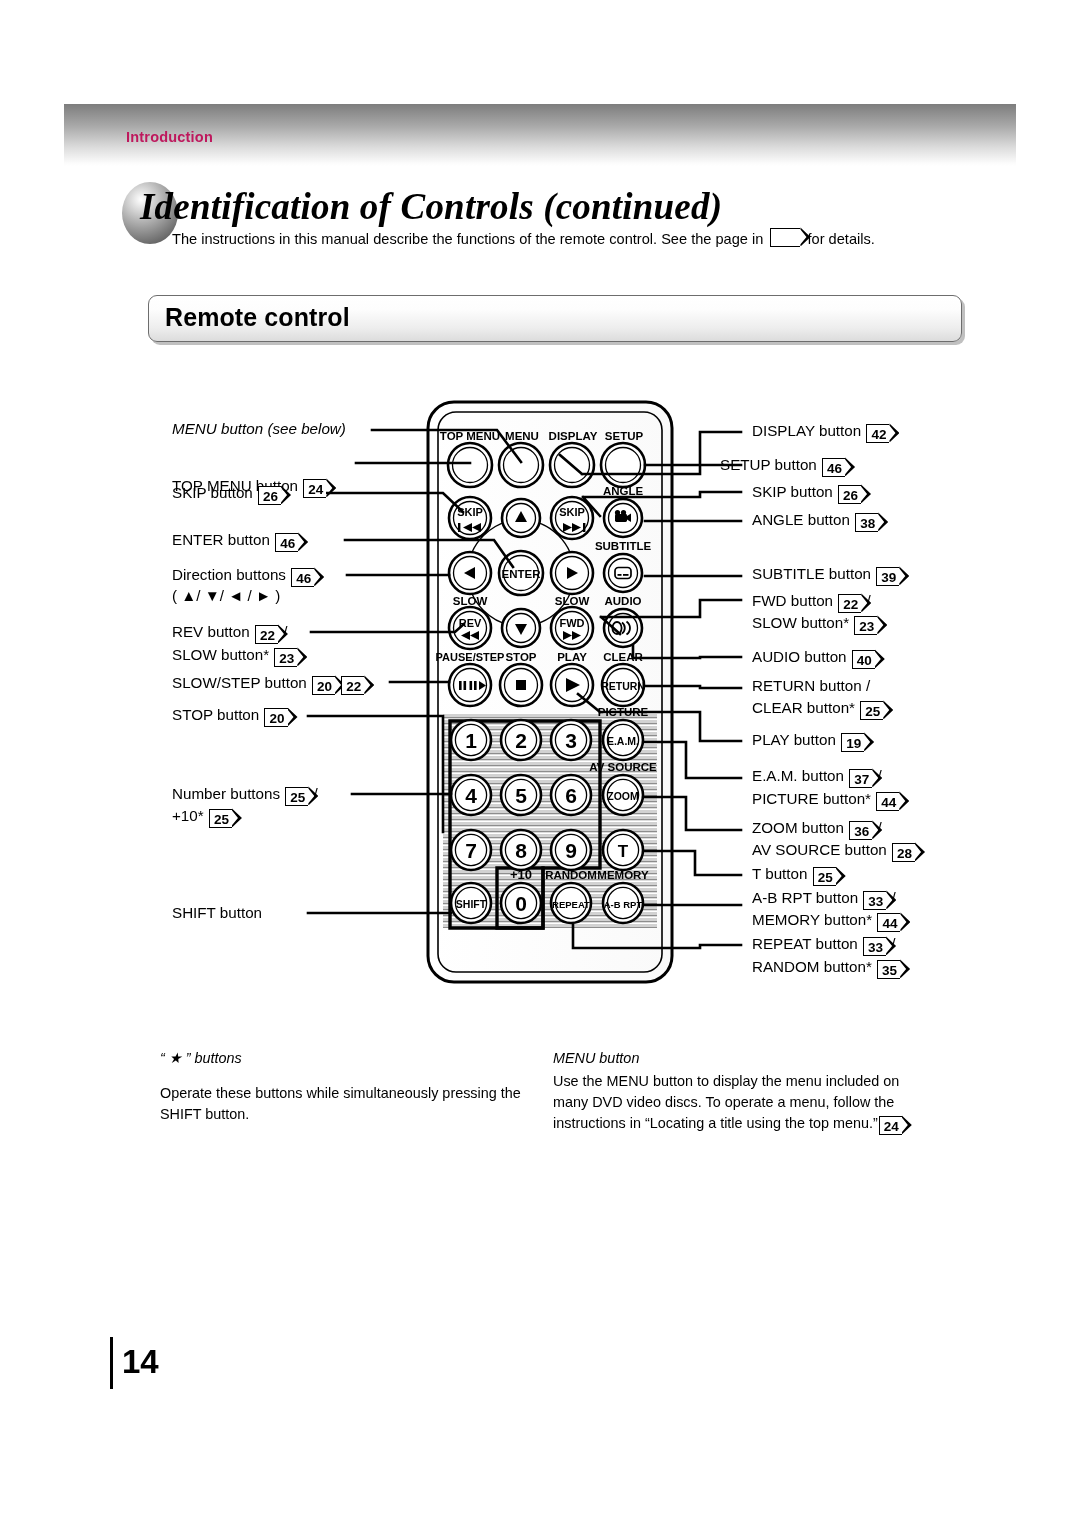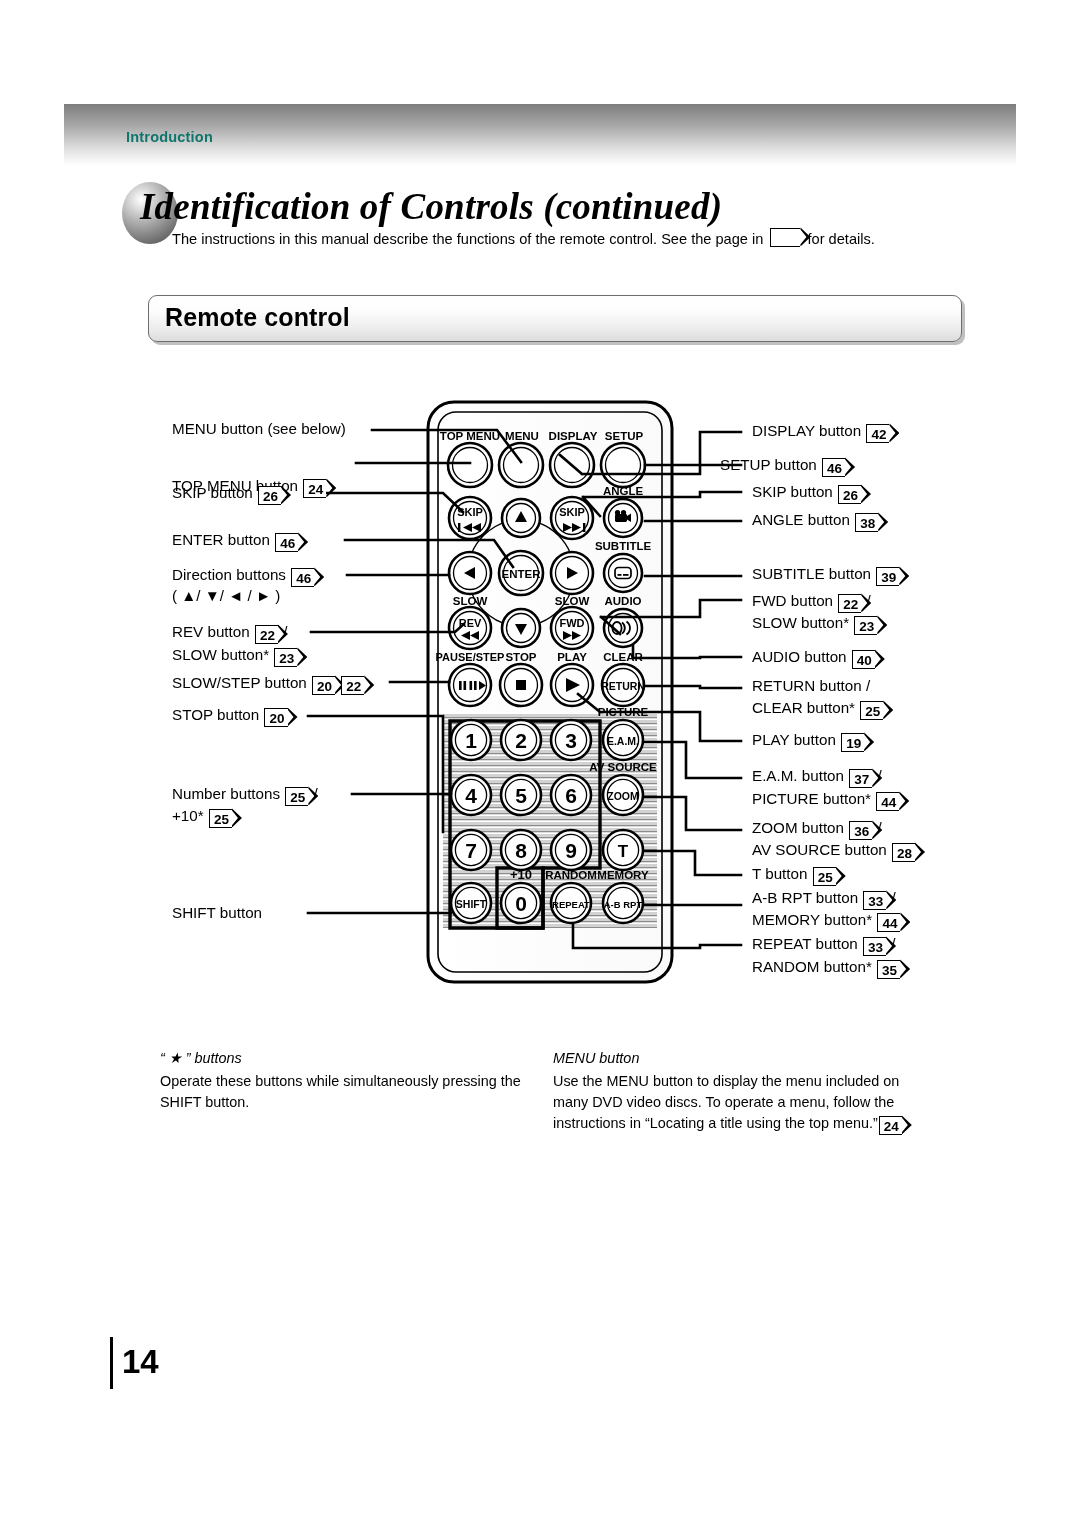--- a/index.html
+++ b/index.html
@@ -4,21 +4,21 @@
 <style>
   html,body{margin:0;padding:0;background:#fff;}
   body{width:1080px;height:1528px;position:relative;overflow:hidden;
        font-family:"Liberation Sans",sans-serif;color:#000;}
 
   
   #page{position:absolute;inset:0;}
   .hdr-band-inner{position:absolute;left:64px;top:104px;width:952px;height:62px;
     background:linear-gradient(180deg,#7d7d7d 0%,#a8a8a8 35%,#dcdcdc 70%,#fbfbfb 95%,#ffffff 100%);}
   .hdr-label{position:absolute;left:126px;top:129px;font-size:14.5px;font-weight:bold;
-    letter-spacing:.2px;color:#0f766e;}
+    letter-spacing:.2px;color:#be185d;}
 
   
   .title-sphere{position:absolute;left:122px;top:182px;width:56px;height:62px;border-radius:50%;
     background:radial-gradient(circle at 34% 28%, #ffffff 0%, #e3e3e3 14%, #b3b3b3 38%, #8a8a8a 60%, #666666 80%, #4e4e4e 100%);}
   .title{position:absolute;left:140px;top:185px;font-family:"Liberation Serif",serif;
     font-style:italic;font-weight:bold;font-size:37px;letter-spacing:.2px;white-space:nowrap;}
   .subtitle{position:absolute;left:172px;top:228px;font-size:14.6px;white-space:nowrap;}
   .subtitle .pgbadge{margin:0 3px;}
 
   
@@ -327,21 +327,21 @@
       <g>
         <rect x="459" y="681" width="2.6" height="9"></rect>
           <rect x="463.5" y="681" width="2.6" height="9"></rect>
         <rect x="469.5" y="681" width="2.6" height="9"></rect>
           <rect x="474" y="681" width="2.6" height="9"></rect>
         <path d="M479 681 L486 685.5 L479 690 Z"></path>
       </g>
     </g>
   </svg>
 
-  <div class="lbl" style="left:172px;top:419px;">
+  <div class="lbl" style="left:172px;top:419px;font-style:italic;">
     <span>MENU button (see below)</span>
   </div>
 
   <div class="lbl" style="left:172px;top:476px;">
     <span>TOP MENU button</span>
     <span class="pgbadge">24</span>
   </div>
 
   <div class="lbl" style="left:172px;top:483px;">
     <span>SKIP button</span>
@@ -487,21 +487,21 @@
     <span class="pgbadge">33</span>
     <span>/</span>
   </div>
   <div class="lbl r" style="left:752px;top:957px;">
     <span>RANDOM button*</span>
     <span class="pgbadge">35</span>
   </div>
 
   <div class="fn" style="left:160px;top:1048px;width:380px;">
     <p class="fn-h">“ ★ ” buttons</p>
-    <p style="margin-top:2px;">Operate these buttons while simultaneously pressing the SHIFT button.</p>
+    <p style="margin-top:14px;">Operate these buttons while simultaneously pressing the SHIFT button.</p>
   </div>
 
   <div class="fn" style="left:553px;top:1048px;width:410px;">
     <p class="fn-h">MENU button</p>
     <p style="margin-top:2px;">Use the MENU button to display the menu included on</p>
     <p>many DVD video discs. To operate a menu, follow the</p>
     <p>
       <span>instructions in “Locating a title using the top menu.”</span><span class="pgbadge">24</span>
     </p>
   </div>

